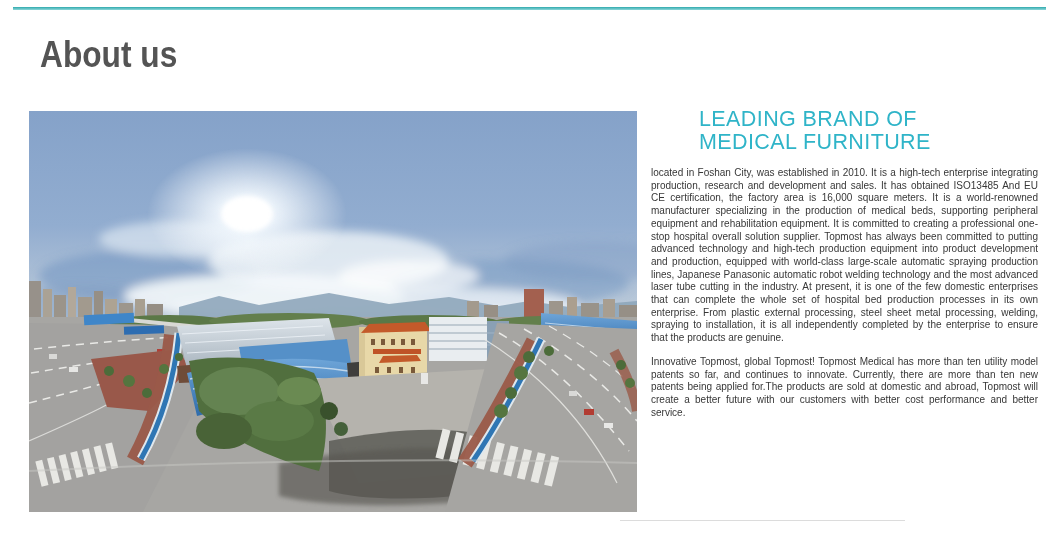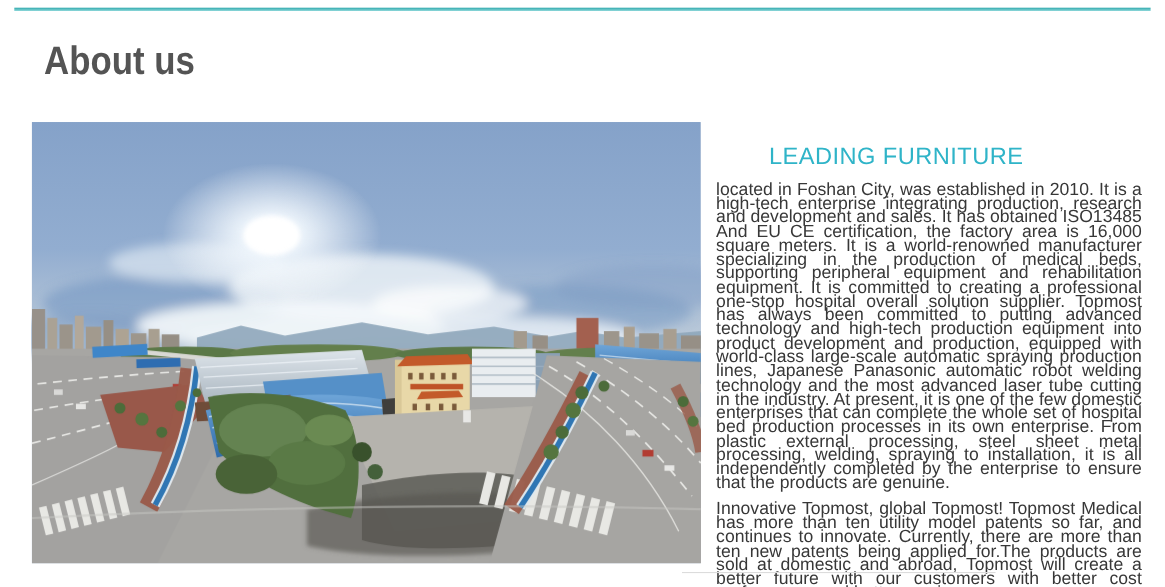--- a/index.html
+++ b/index.html
@@ -26,21 +26,21 @@
   .right-col{
     position:absolute;left:651px;top:108px;width:387px;
   }
   .brand-heading{
     margin:0 0 13px 48px;
     font-size:21.5px;line-height:23px;font-weight:normal;
     color:var(--heading,#2fb4c8);letter-spacing:.4px;
   }
   .about-text p{
     margin:0 0 11px 0;
-    font-size:16px;line-height:12.7px;
+    font-size:10px;line-height:12.7px;
     color:var(--body_text,#373737);
     text-align:justify;
   }
   .about-text p:last-child{margin-bottom:0;}
   .bottom-divider{
     position:absolute;left:620px;top:520px;width:285px;height:1px;
     background:#dcdcdc;
   }
 </style>
 </head>
@@ -252,22 +252,22 @@
       <rect x="575" y="312" width="9" height="5" fill="#e8e8e6"></rect>
       <rect x="540" y="280" width="8" height="5" fill="#d9d9d7"></rect>
     </g>
 
     <path d="M0,360 C200,350 400,346 608,352" stroke="#c8c7c3" stroke-width="2" fill="none" opacity=".5"></path>
   </svg>
 </div>
 
 <div class="right-col">
   <h2 class="brand-heading">
-    <br>
-    <span>LEADING FURNITURE</span>
+    <span>LEADING BRAND OF</span><br>
+    <span>MEDICAL FURNITURE</span>
   </h2>
   <div class="about-text">
     <p>located in Foshan City, was established in 2010.  It is a high-tech enterprise integrating production, research and development and sales. It has obtained ISO13485 And EU CE certification, the  factory area is 16,000 square meters. It is a world-renowned manufacturer specializing in the production of medical beds, supporting peripheral equipment and rehabilitation equipment. It is committed to creating a professional one-stop hospital overall solution supplier. Topmost has always been committed to putting advanced technology and high-tech production equipment into product development and production, equipped with world-class large-scale automatic spraying production lines, Japanese Panasonic automatic robot welding technology and the most advanced laser tube cutting in the industry. At present, it is one of the few domestic enterprises that can complete the whole set of hospital bed production processes in its own enterprise. From plastic external processing, steel sheet metal processing, welding, spraying to installation, it is all independently completed by the enterprise to ensure that the products are genuine.</p>
     <p>Innovative Topmost, global Topmost! Topmost Medical has more than ten utility model patents so far, and continues to innovate. Currently, there are more than ten new patents being applied for.The products are sold at domestic  and abroad, Topmost will create a better future with our customers with better cost performance and better service.</p>
   </div>
 </div>
 
 <div class="bottom-divider"></div>
 
 </body></html>

